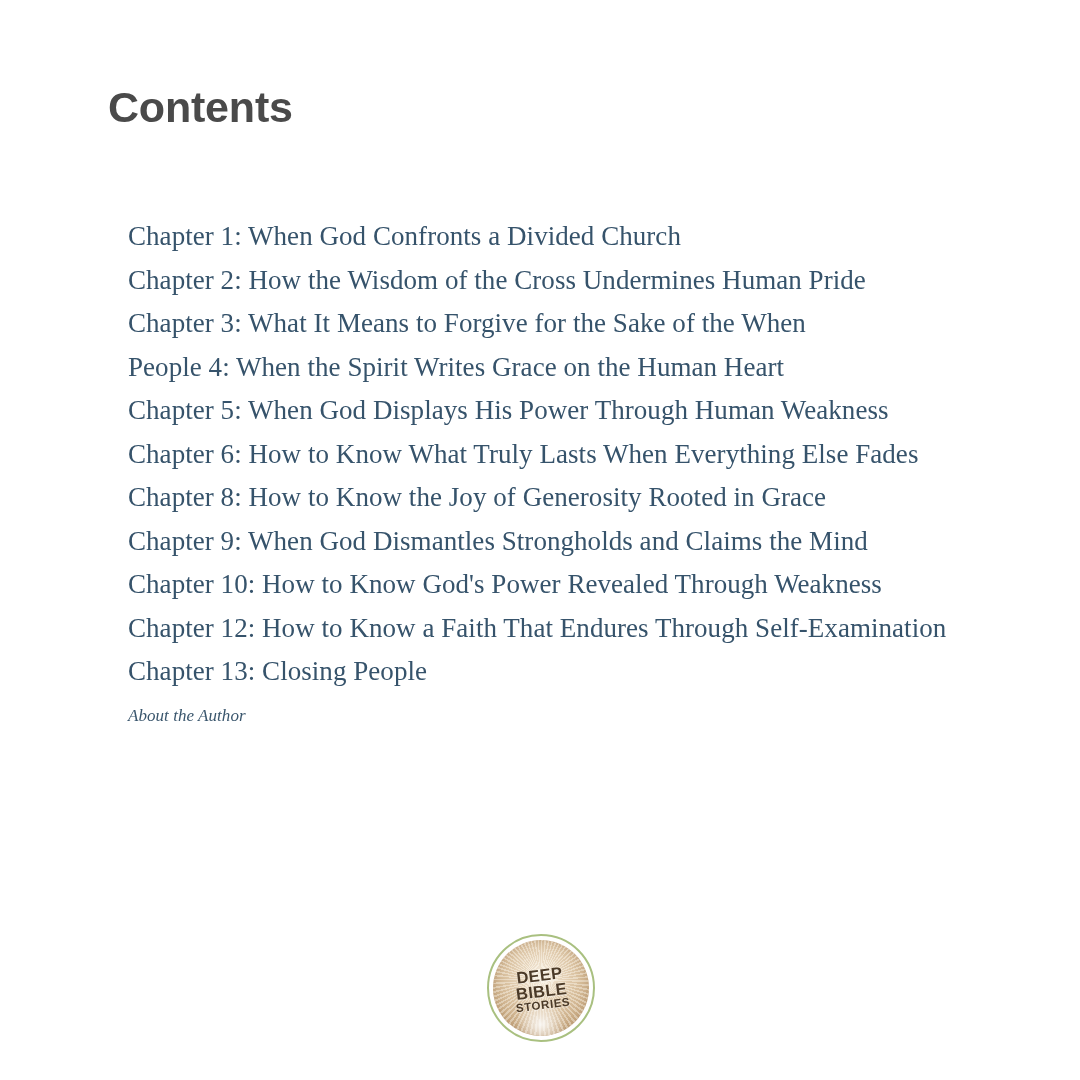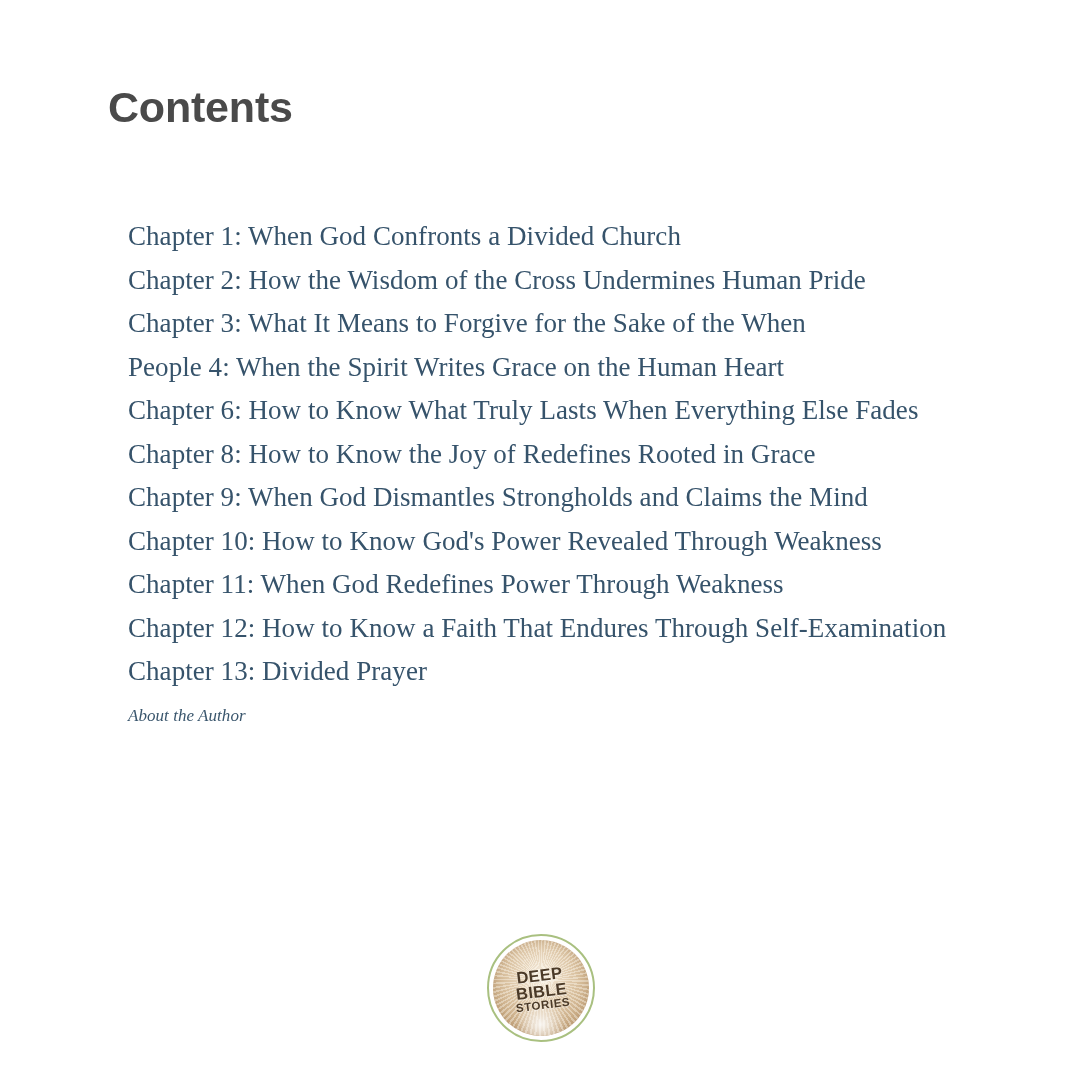--- a/index.html
+++ b/index.html
@@ -151,27 +151,27 @@
 
 <div class="page">
 
   <h1 class="page-title">Contents</h1>
 
   <ul class="toc" id="toc-list">
       <li class="toc-item">Chapter 1: When God Confronts a Divided Church</li>
       <li class="toc-item">Chapter 2: How the Wisdom of the Cross Undermines Human Pride</li>
       <li class="toc-item">Chapter 3: What It Means to Forgive for the Sake of the When</li>
       <li class="toc-item">People 4: When the Spirit Writes Grace on the Human Heart</li>
+      <li class="toc-item">Chapter 5: When God Displays His Power Through Human Weakness</li>
       <li class="toc-item">Chapter 6: How to Know What Truly Lasts When Everything Else Fades</li>
-      <li class="toc-item">Chapter 8: How to Know the Joy of Redefines Rooted in Grace</li>
+      <li class="toc-item">Chapter 8: How to Know the Joy of Generosity Rooted in Grace</li>
       <li class="toc-item">Chapter 9: When God Dismantles Strongholds and Claims the Mind</li>
       <li class="toc-item">Chapter 10: How to Know God's Power Revealed Through Weakness</li>
-      <li class="toc-item">Chapter 11: When God Redefines Power Through Weakness</li>
       <li class="toc-item">Chapter 12: How to Know a Faith That Endures Through Self-Examination</li>
-      <li class="toc-item">Chapter 13: Divided Prayer</li>
+      <li class="toc-item">Chapter 13: Closing People</li>
       <li class="toc-item italic">About the Author</li>
     </ul>
 
   <div class="logo">
     <div class="logo-ring"></div>
     <div class="logo-disc">
       <div class="logo-rays"></div>
       <div class="logo-glow"></div>
       <div class="logo-text">
         <div class="logo-line l1">DEEP</div>

